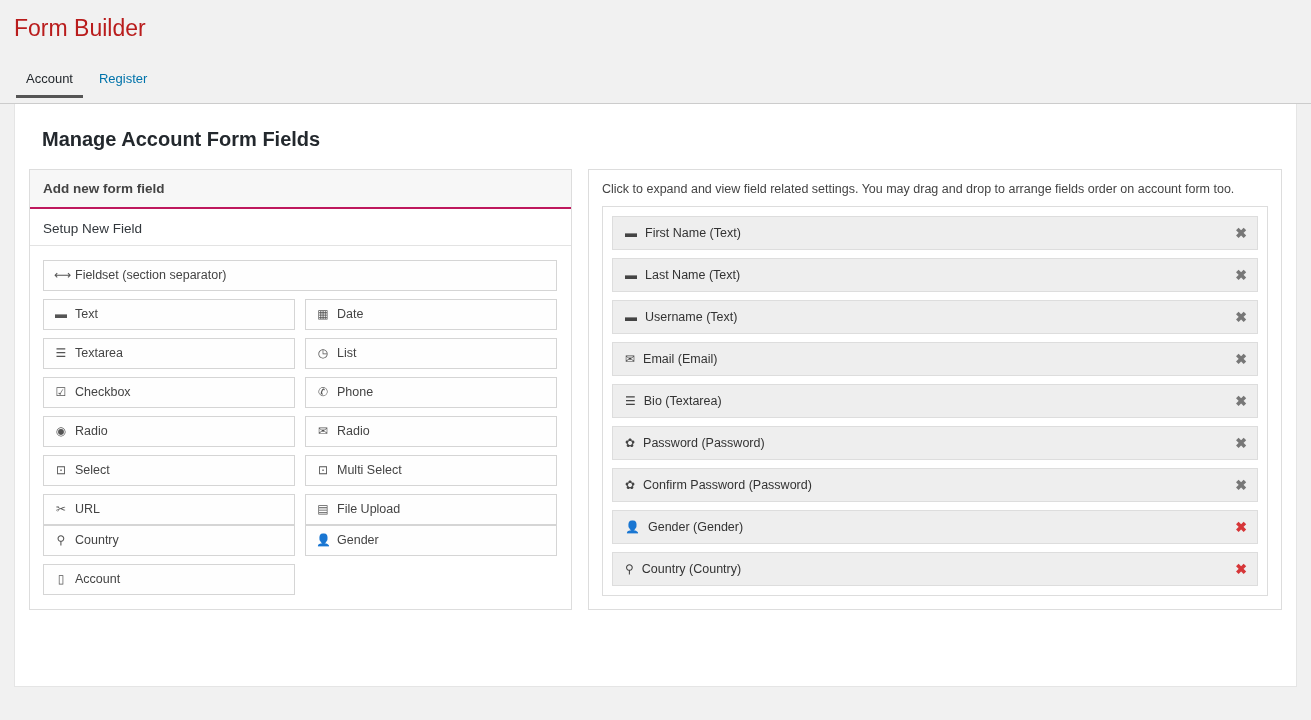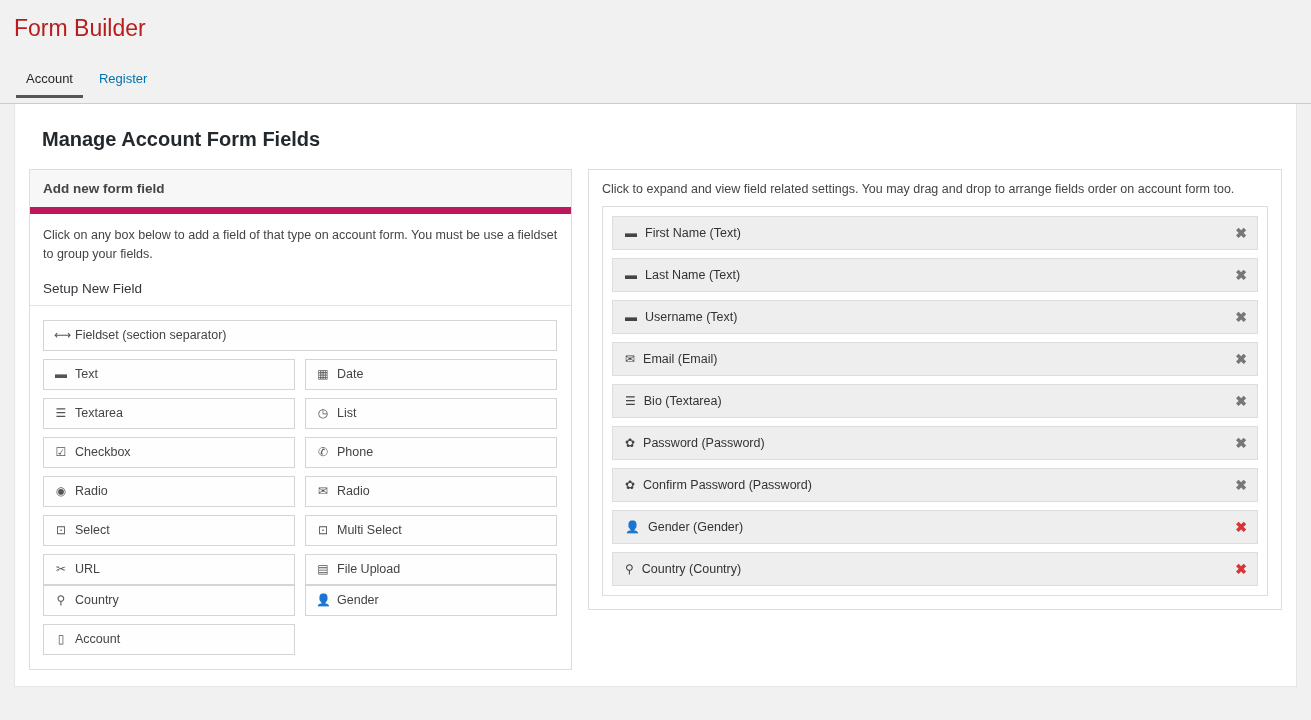--- a/index.html
+++ b/index.html
@@ -60,21 +60,21 @@
     gap: 16px;
   }
   .col-left { width: 543px; }
   .col-right { flex: 1; }
   .panel {
     border: 1px solid #ddd;
     background: #fff;
   }
   .panel-head {
     background: #f7f7f7;
-    border-bottom: 7px solid #be185d;
+    border-bottom: 2px solid #be185d;
     font-size: 13.5px;
     font-weight: bold;
     color: #444;
     padding: 11px 13px;
   }
   .panel-body { padding: 12px 13px 14px 13px; }
   .helptext {
     font-size: 12.5px;
     color: #444;
     line-height: 1.55;
@@ -162,21 +162,20 @@
 
 <div class="content-wrap">
   <div class="section-title">Manage Account Form Fields</div>
 
   <div class="columns">
 
     <div class="col-left">
       <div class="panel">
         <div class="panel-head">Add new form field</div>
         <div class="panel-body">
-          <p class="helptext">Click on any box below to add a field of that type on account form. You must be use a fieldset to group your fields.</p>
           <div class="sub-head">Setup New Field</div>
 
           <div class="grid">
             <div class="fieldbox full">
               <span class="ic">⟷</span>
               <span>Fieldset (section separator)</span>
             </div>
 
             <div class="fieldbox">
               <span class="ic">▬</span>

